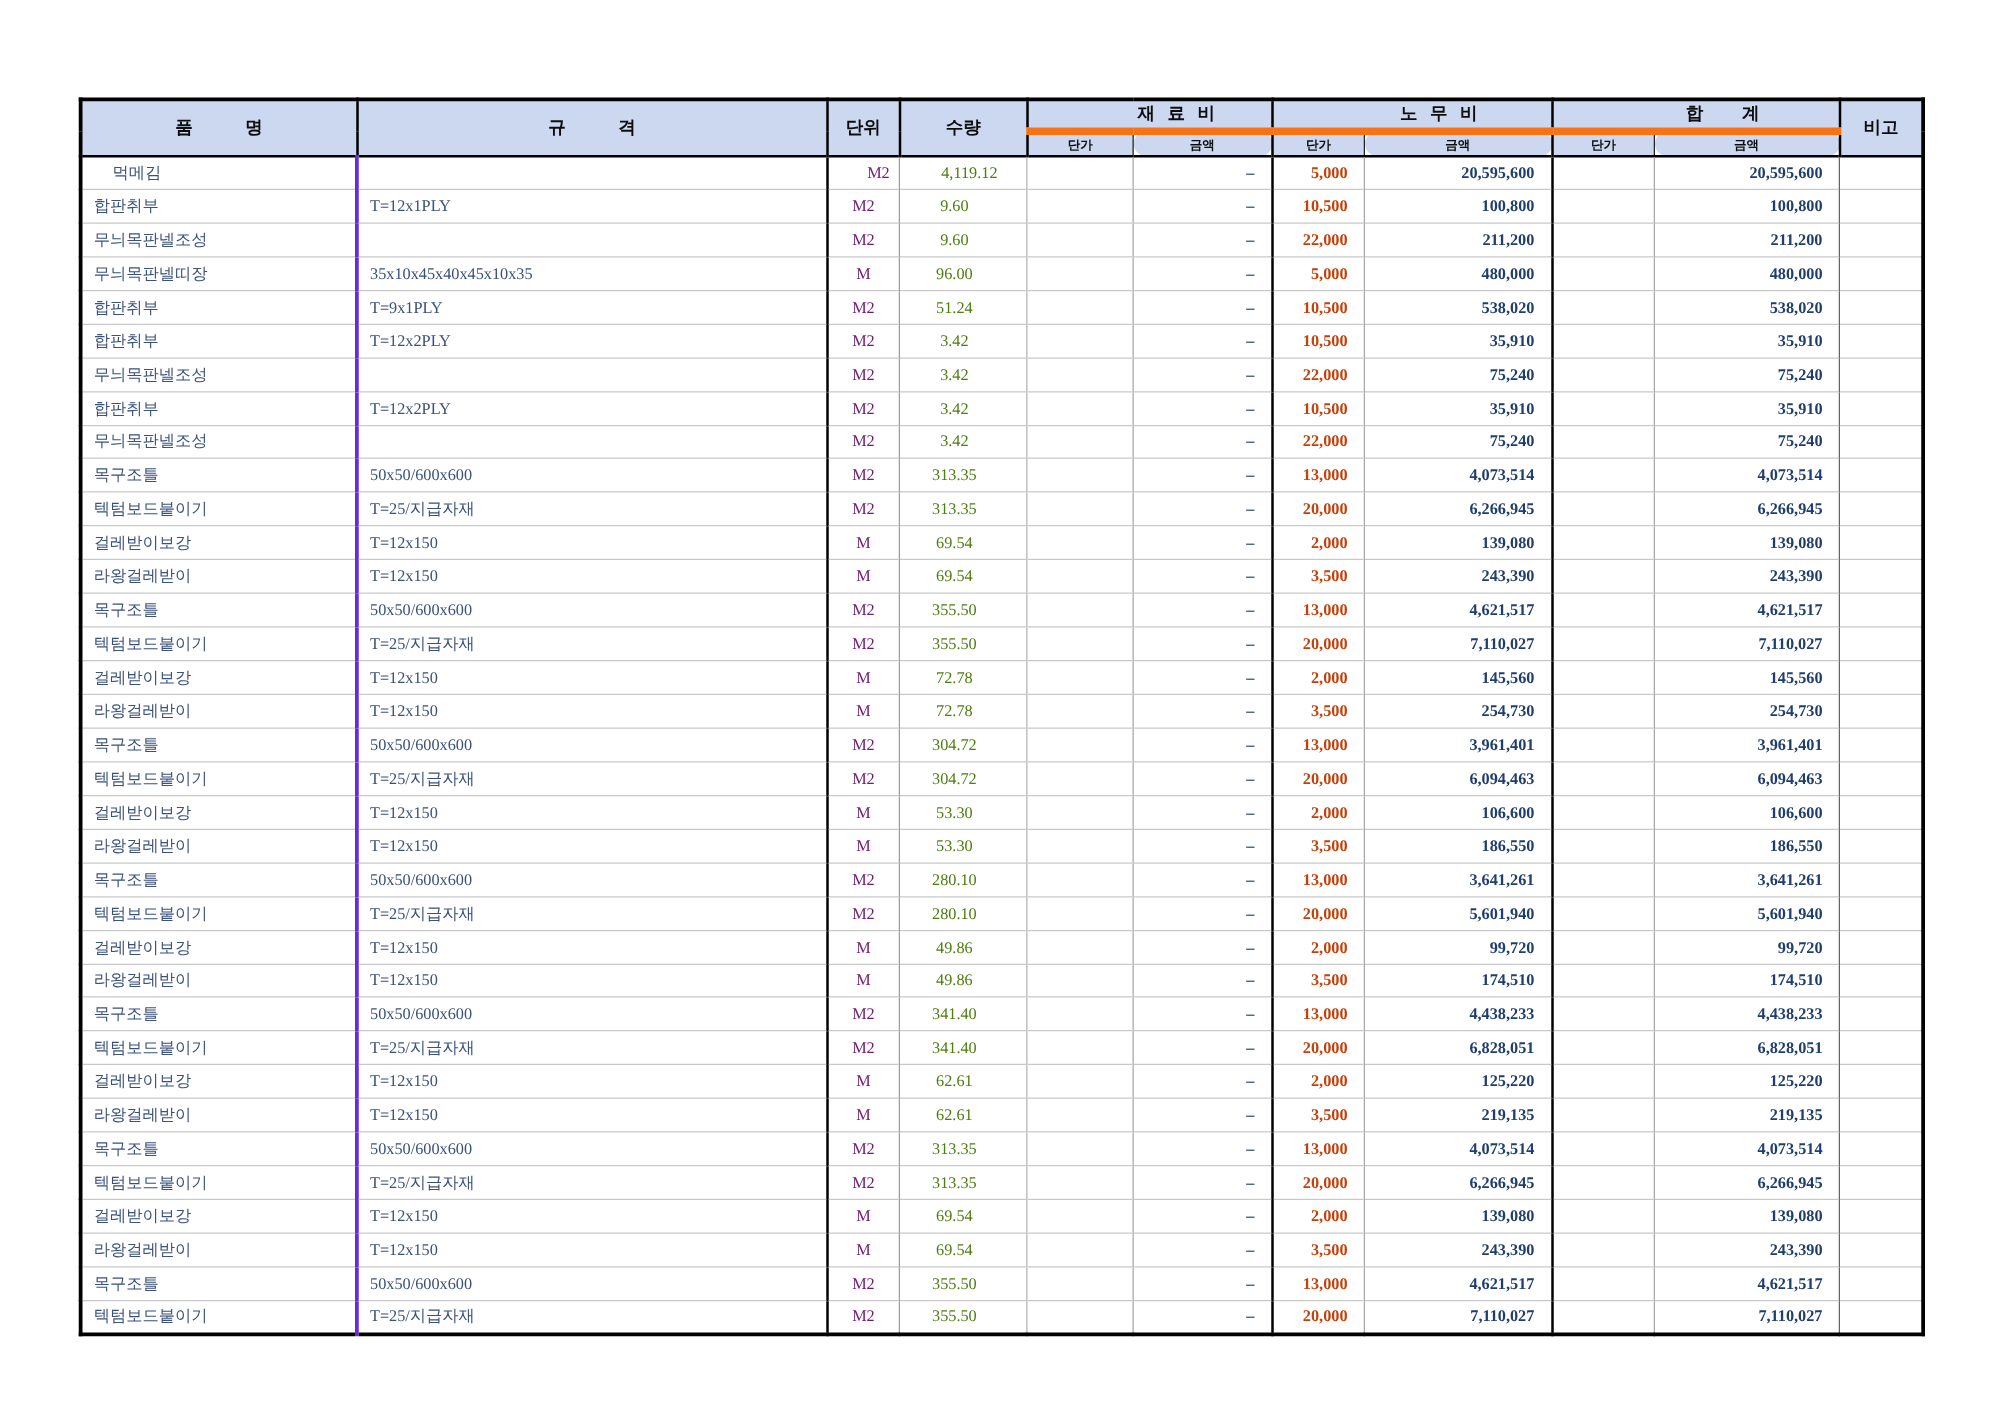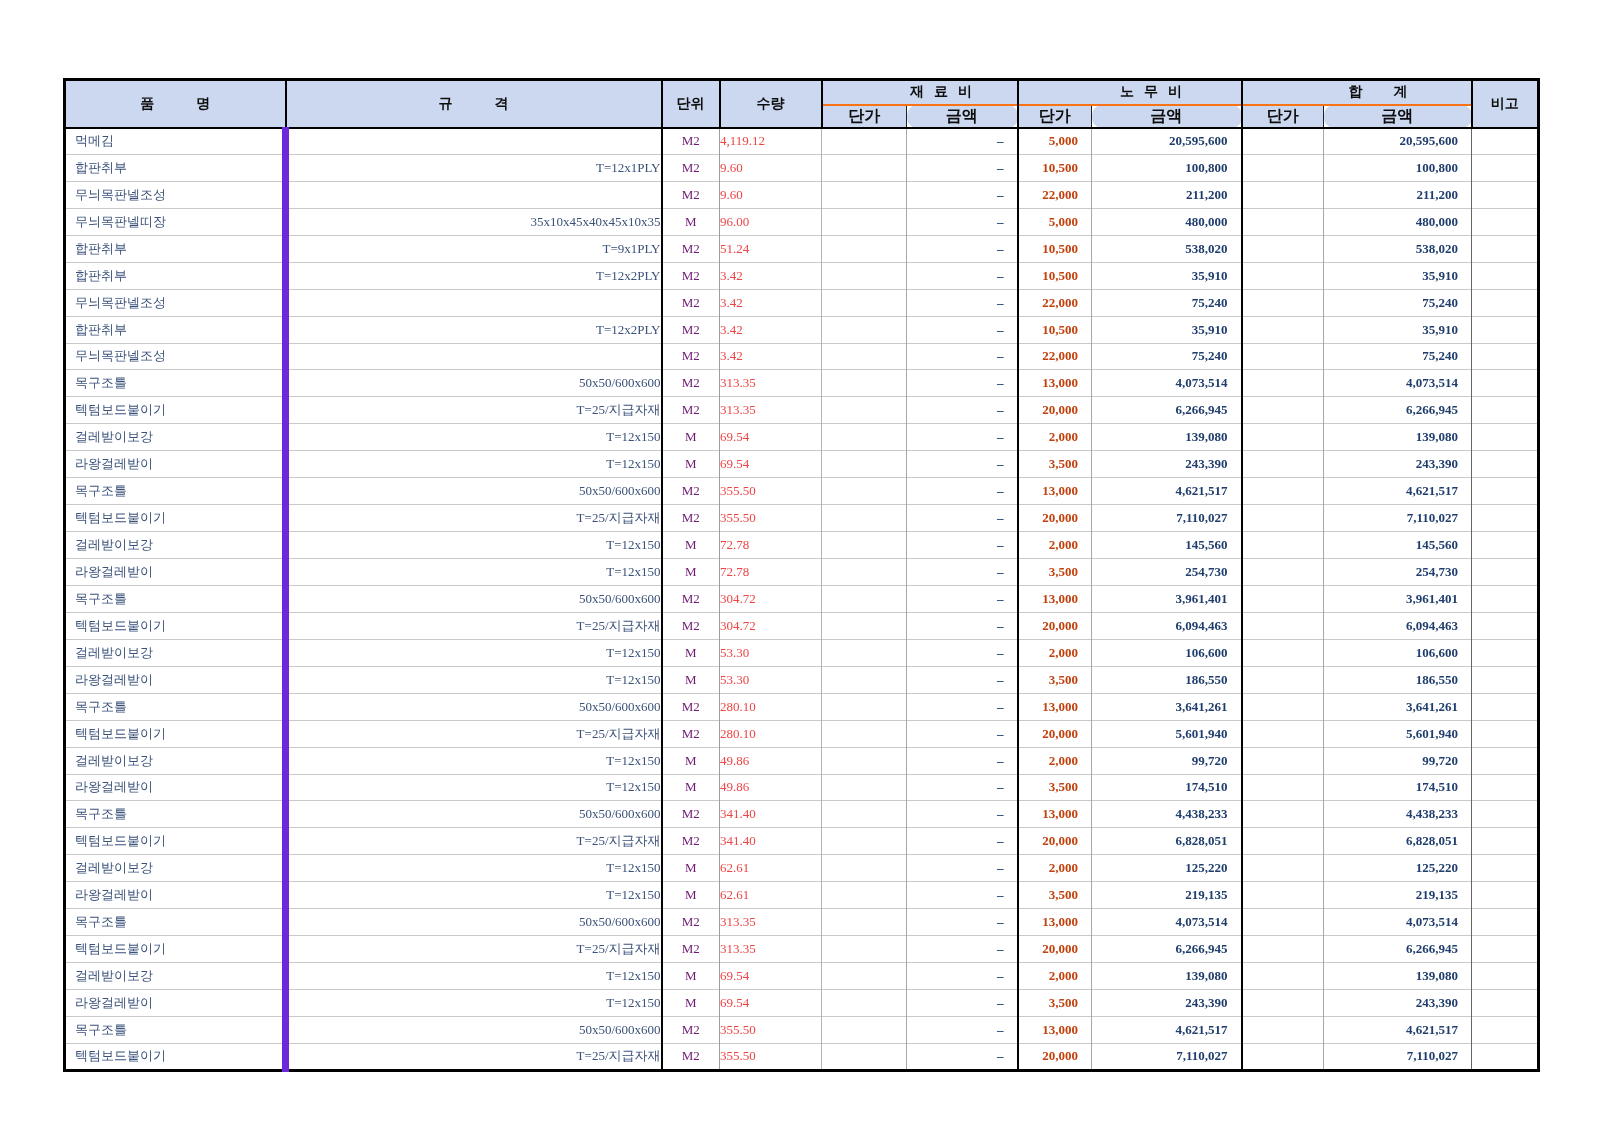--- a/index.html
+++ b/index.html
@@ -31,41 +31,41 @@
     font-weight: bold;
     font-size: 14px;
     text-align: center;
     vertical-align: middle;
     white-space: pre;
     padding: 0;
     border-left: 2px solid #000;
   }
   thead tr.h-top { height: 25px; }
   thead tr.h-sub { height: 20px; }
-  thead tr.h-sub th { font-size: 16px; border-top: 2px solid #f97316; }
+  thead tr.h-sub th { font-size: 10px; border-top: 6px solid #f97316; }
   thead th.h-amt { border-left: 1px solid #222; border-radius: 10px; }
   thead th.h-first { border-left: none; }
   thead th.h-group { letter-spacing: 1px; padding-left: 44px; }
   
-  tbody tr:first-child td { border-top: 2px solid #000; }
+  tbody tr:first-child td { border-top: 2px solid #000; padding-left: 24px; }
   
   tbody tr { height: 26.94px; }
   tbody td {
     padding: 0;
     vertical-align: middle;
     font-size: 13px;
     white-space: nowrap;
     overflow: hidden;
     border-top: 1px solid #c9c9c9;
     background: #fff;
   }
   td.c-item  { text-align: left;  padding-left: 9px;  color: #3a517a; }
-  td.c-spec  { text-align: right;  padding-left: 9px;  color: #3a517a; border-left: 7px solid #6d28d9; }
+  td.c-spec  { text-align: left;  padding-left: 9px;  color: #3a517a; border-left: 3px solid #6d28d9; }
   td.c-unit  { text-align: center; color: #701a75; border-left: 2px solid #000; }
-  td.c-qty   { text-align: left; padding-right: 14px; color: #ef4444; border-left: 1px solid #9e9e9e; }
+  td.c-qty   { text-align: center; padding-right: 14px; color: #4d7c0f; border-left: 1px solid #9e9e9e; }
   td.c-mup   { border-left: 1px solid #b3b3b3; }
   td.c-mamt  { text-align: right; padding-right: 13px; font-weight: bold; color: #203e6d; border-left: 1px solid #a8a8a8; }
   td.c-lup   { text-align: right; padding-right: 13px; font-weight: bold; color: #c2410c; border-left: 2px solid #000; }
   td.c-lamt  { text-align: right; padding-right: 13px; font-weight: bold; color: #203e6d; border-left: 1px solid #a8a8a8; }
   td.c-tup   { border-left: 2px solid #000; }
   td.c-tamt  { text-align: right; padding-right: 13px; font-weight: bold; color: #203e6d; border-left: 1px solid #a8a8a8; }
   td.c-note  { border-left: 1px solid #666; }
 </style>
 </head>
 <body>

